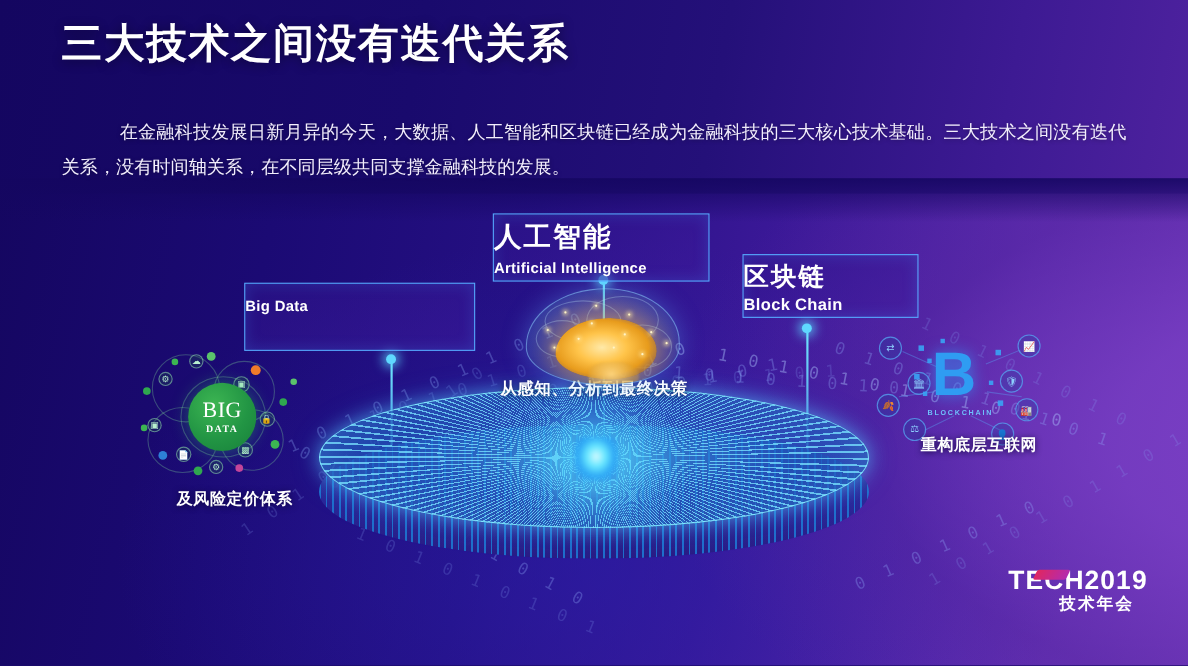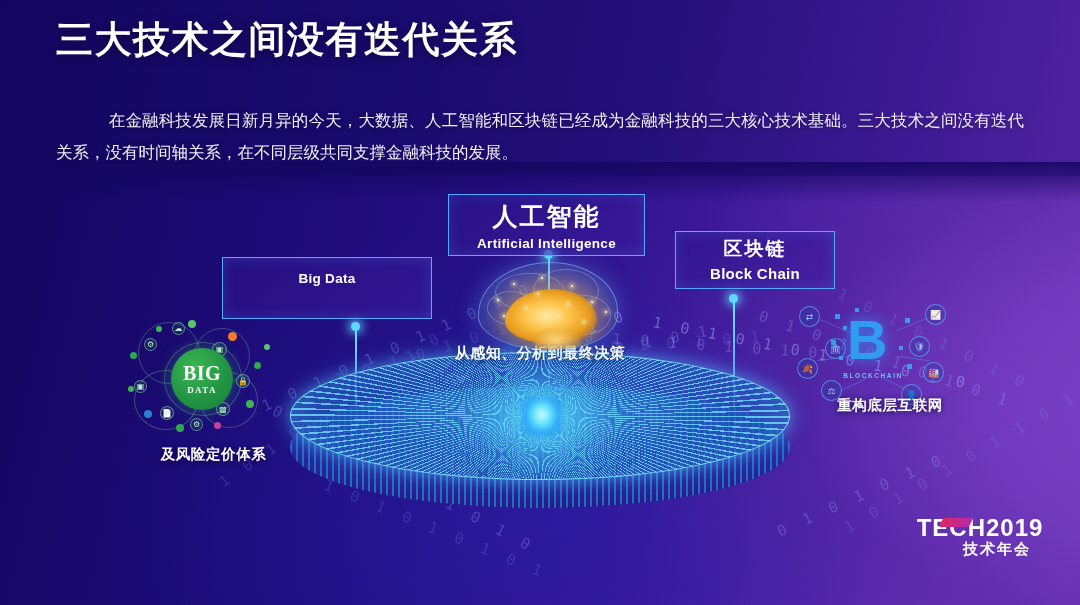--- a/index.html
+++ b/index.html
@@ -93,29 +93,29 @@
   #disc-caption {
     position:absolute; left:0; top:-8px; width:500px; text-align:center;
     font-size:15px; font-weight:bold; color:#ffffff; letter-spacing:0.5px;
     text-shadow:0 1px 6px rgba(0,20,60,0.8);
   }
 
   
   .card {
     position:absolute; border:1.4px solid #56a9ff;
     background:linear-gradient(150deg, rgba(46,20,140,0.58) 0%, rgba(62,26,158,0.52) 100%);
-    text-align:center; color:#fff;
+    text-align:left; color:#fff;
     box-shadow:0 0 14px rgba(70,150,255,0.22) inset;
   }
   .card .cn { font-size:25px; font-weight:bold; letter-spacing:2px; line-height:1.1; }
   .card .en { font-size:13.5px; font-weight:bold; letter-spacing:0.3px; margin-top:5px; }
   #card-bd { left:222px; top:257px; width:210px; height:62px; padding-top:8px; }
   #card-ai { left:448px; top:194px; width:197px; height:62px; padding-top:8px; }
   #card-bc { left:675px; top:231px; width:160px; height:58px; padding-top:7px; }
-  #card-bc .cn { font-size:19px; }
+  #card-bc .cn { font-size:23px; }
   #card-bc .en { font-size:15px; }
 
   
   .conn { position:absolute; width:1.5px; background:linear-gradient(180deg,#6fe4ff 0%, rgba(90,200,255,0.55) 100%); }
   .dot {
     position:absolute; width:9px; height:9px; border-radius:50%;
     background:#5fd8ff; box-shadow:0 0 10px 3px rgba(90,215,255,0.8);
   }
 
   
@@ -126,21 +126,21 @@
   }
 
   
   #bigdata { position:absolute; left:128px; top:318px; width:150px; height:118px; }
   #bd-circle {
     position:absolute; left:43px; top:30px; width:62px; height:62px; border-radius:50%;
     background:radial-gradient(circle at 38% 32%, #3cb552 0%, #229544 55%, #17803a 100%);
     box-shadow:0 0 16px rgba(40,190,90,0.45);
     display:flex; flex-direction:column; align-items:center; justify-content:center;
   }
-  #bd-circle .big { font-size:20px; font-weight:bold; color:#fff; line-height:0.95; letter-spacing:0.5px;
+  #bd-circle .big { font-size:20px; font-weight:normal; color:#fff; line-height:0.95; letter-spacing:0.5px;
                     font-family:"Liberation Serif","DejaVu Serif",serif; }
   #bd-circle .data { font-size:9px; font-weight:bold; color:#fff; letter-spacing:1.3px; margin-top:2px;
                     font-family:"Liberation Serif","DejaVu Serif",serif; }
   .bd-node { position:absolute; border-radius:50%; }
   .bd-ring { position:absolute; border-radius:50%; border:1px solid rgba(120,200,150,0.35); }
   .bd-icon {
     position:absolute; border-radius:50%;
     border:1px solid rgba(150,220,180,0.55);
     background:rgba(30,90,70,0.25);
     display:flex; align-items:center; justify-content:center;

